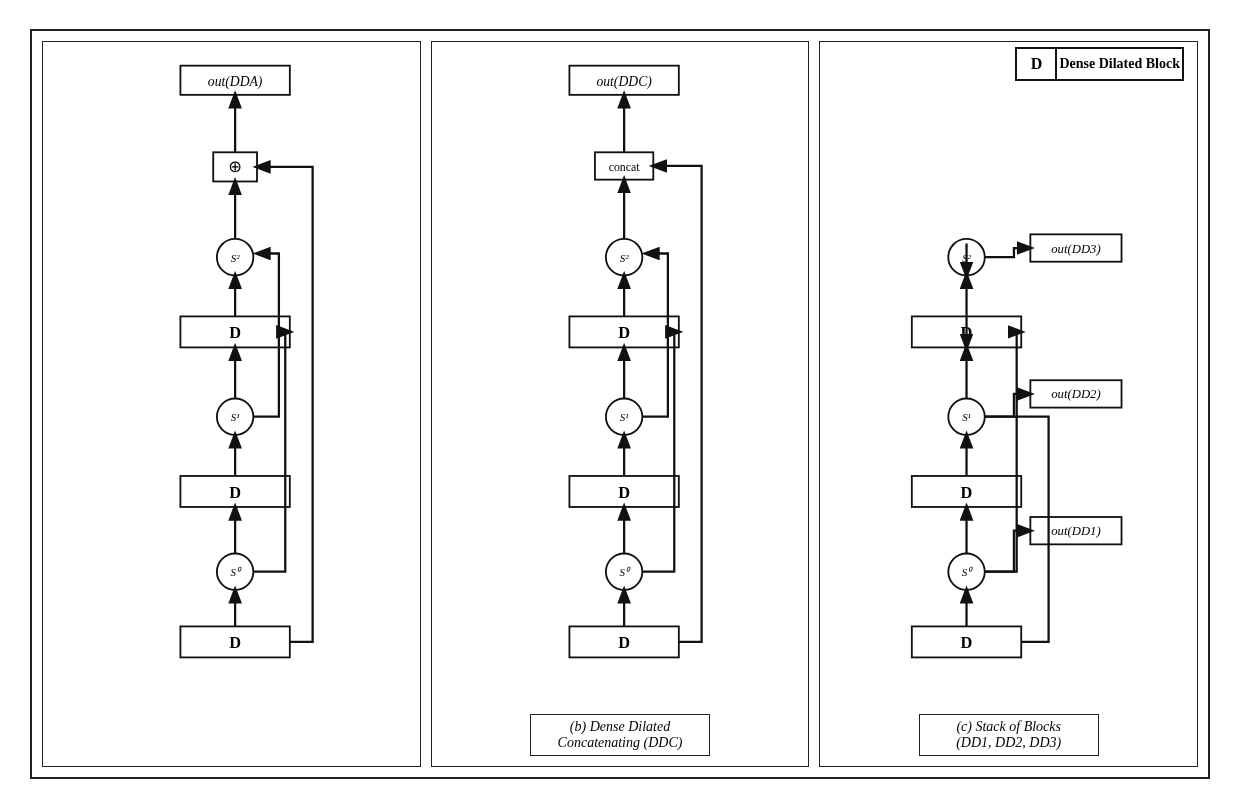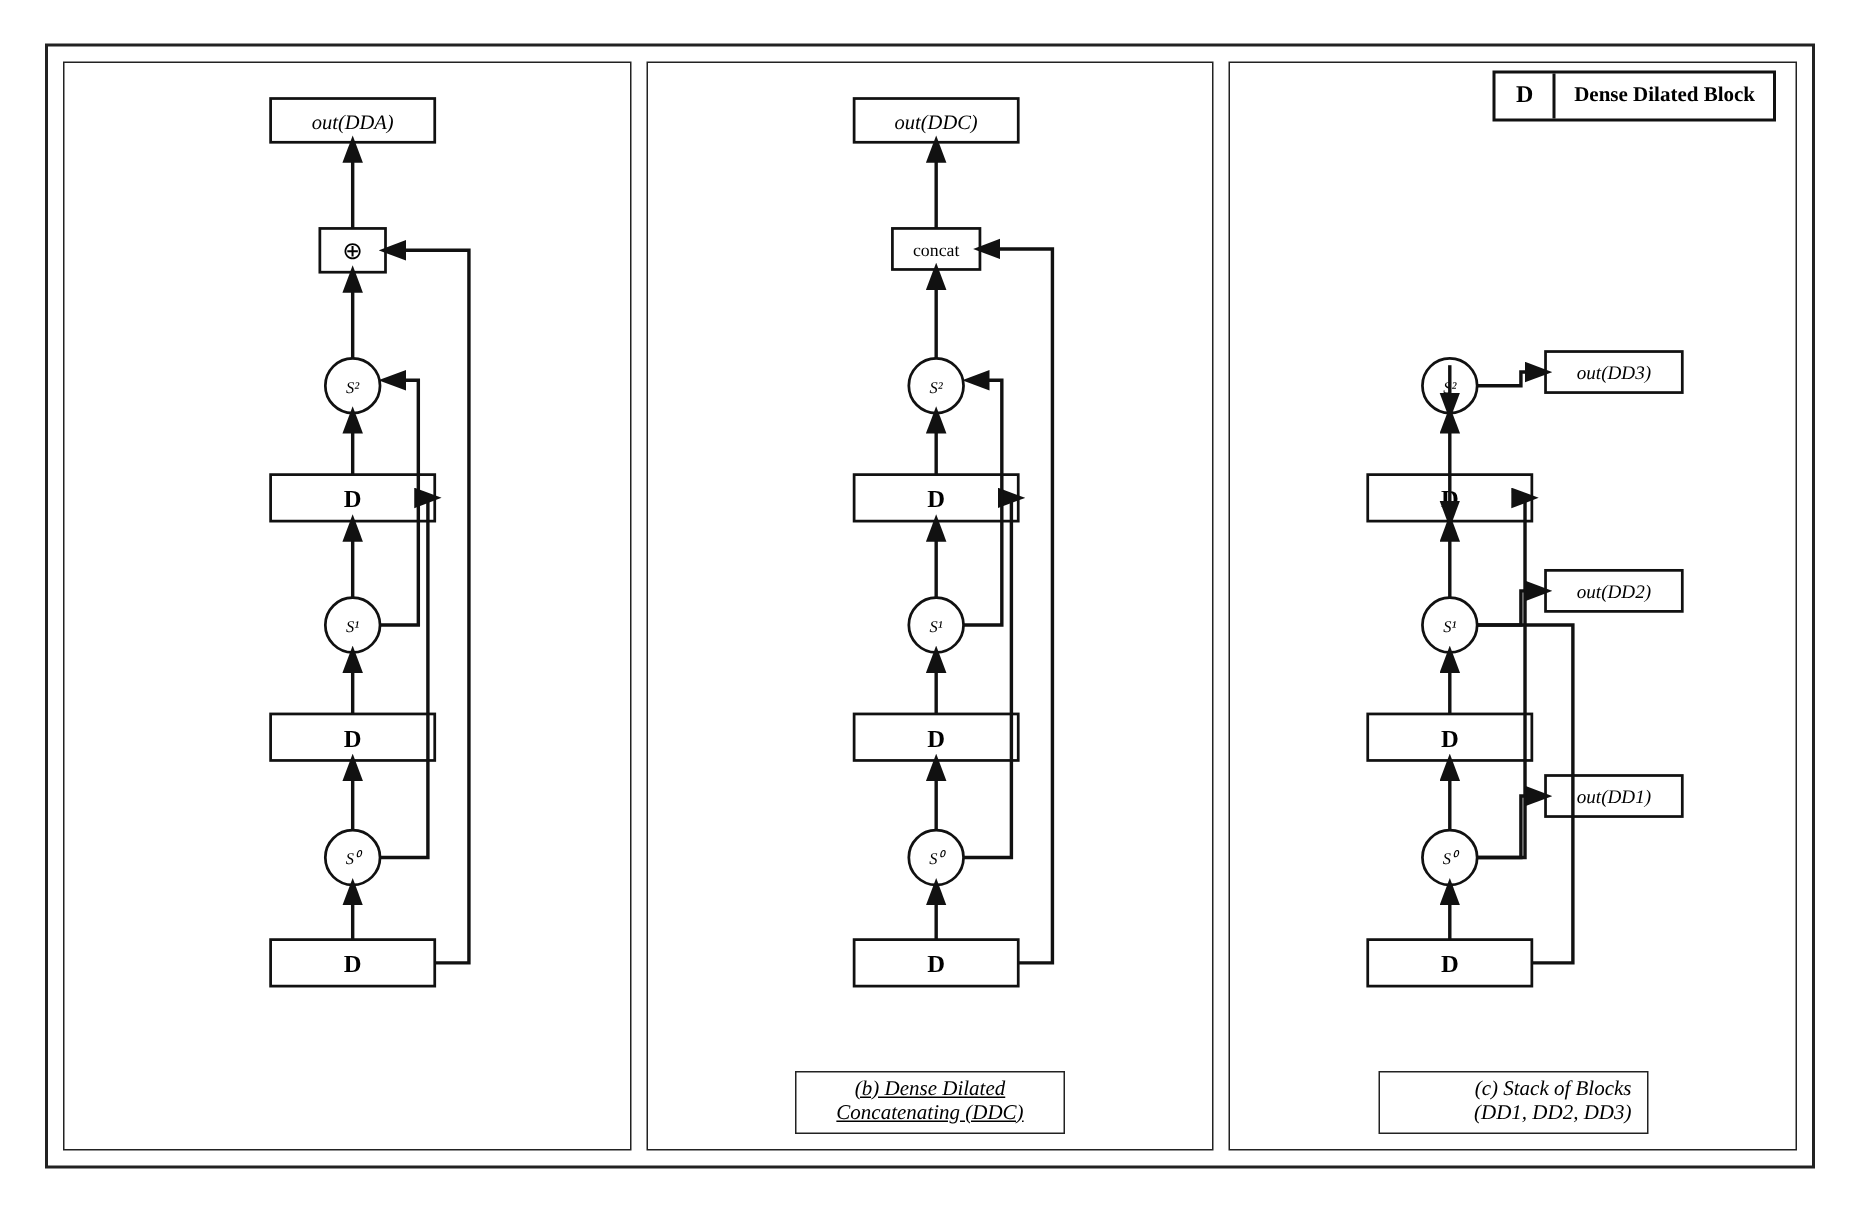--- a/index.html
+++ b/index.html
@@ -61,21 +61,21 @@
       border-right: 2px solid #111;
       width: 40px;
       height: 30px;
       display: flex;
       align-items: center;
       justify-content: center;
       font-size: 16px;
       font-weight: bold;
     }
     .legend-text {
-      padding: 0 12px;
+      padding: 0 2px;
       font-size: 14px;
       font-weight: bold;
     }
   </style>
 </head>
 <body>
 
 <div class="outer-border">
 
   <div class="legend" style="position:absolute; top:16px; right:24px; z-index:10;">
@@ -183,21 +183,21 @@
       <line x1="120" y1="630" x2="120" y2="590" stroke="#111" stroke-width="2.5" marker-end="url(#arr2)"></line>
 
       <rect x="60" y="630" width="120" height="34" fill="white" stroke="#111" stroke-width="2"></rect>
       <text x="120" y="654" text-anchor="middle" font-size="18" font-weight="bold">D</text>
 
       <polyline points="180,647 205,647 205,125 152,125" fill="none" stroke="#111" stroke-width="2.5" marker-end="url(#arr2)"></polyline>
       <polyline points="140,570 175,570 175,307 180,307" fill="none" stroke="#111" stroke-width="2.5" marker-end="url(#arr2)"></polyline>
       <polyline points="140,400 168,400 168,221 144,221" fill="none" stroke="#111" stroke-width="2.5" marker-end="url(#arr2)"></polyline>
     </svg>
 
-    <div class="panel-label" style="white-space:pre-line;text-decoration:underline;">(b) Dense Dilated
+    <div class="panel-label" style="white-space:pre-line;">(b) Dense Dilated
 Concatenating (DDC)</div>
   </div>
 
   <div class="panel">
     <svg viewBox="0 0 280 680" width="280" height="620" style="overflow:visible;">
       <defs>
         <marker id="arr3" markerWidth="8" markerHeight="8" refX="6" refY="3" orient="auto">
           <path d="M0,0 L0,6 L8,3 z" fill="#111"></path>
         </marker>
       </defs>
@@ -246,17 +246,17 @@
 
       <polyline points="120,400 152,400 152,375 170,375" fill="none" stroke="#111" stroke-width="2.5" marker-end="url(#arr3)"></polyline>
 
       <polyline points="120,570 152,570 152,525 170,525" fill="none" stroke="#111" stroke-width="2.5" marker-end="url(#arr3)"></polyline>
 
       <polyline points="160,647 190,647 190,400 120,400" fill="none" stroke="#111" stroke-width="2.5"></polyline>
 
       <polyline points="120,570 155,570 155,307 160,307" fill="none" stroke="#111" stroke-width="2.5" marker-end="url(#arr3)"></polyline>
     </svg>
 
-    <div class="panel-label" style="white-space:pre-line;text-align:right;">(c) Stack of Blocks
+    <div class="panel-label" style="white-space:pre-line;">(c) Stack of Blocks
 (DD1, DD2, DD3)</div>
   </div>
 
 </div>
 
 </body></html>

